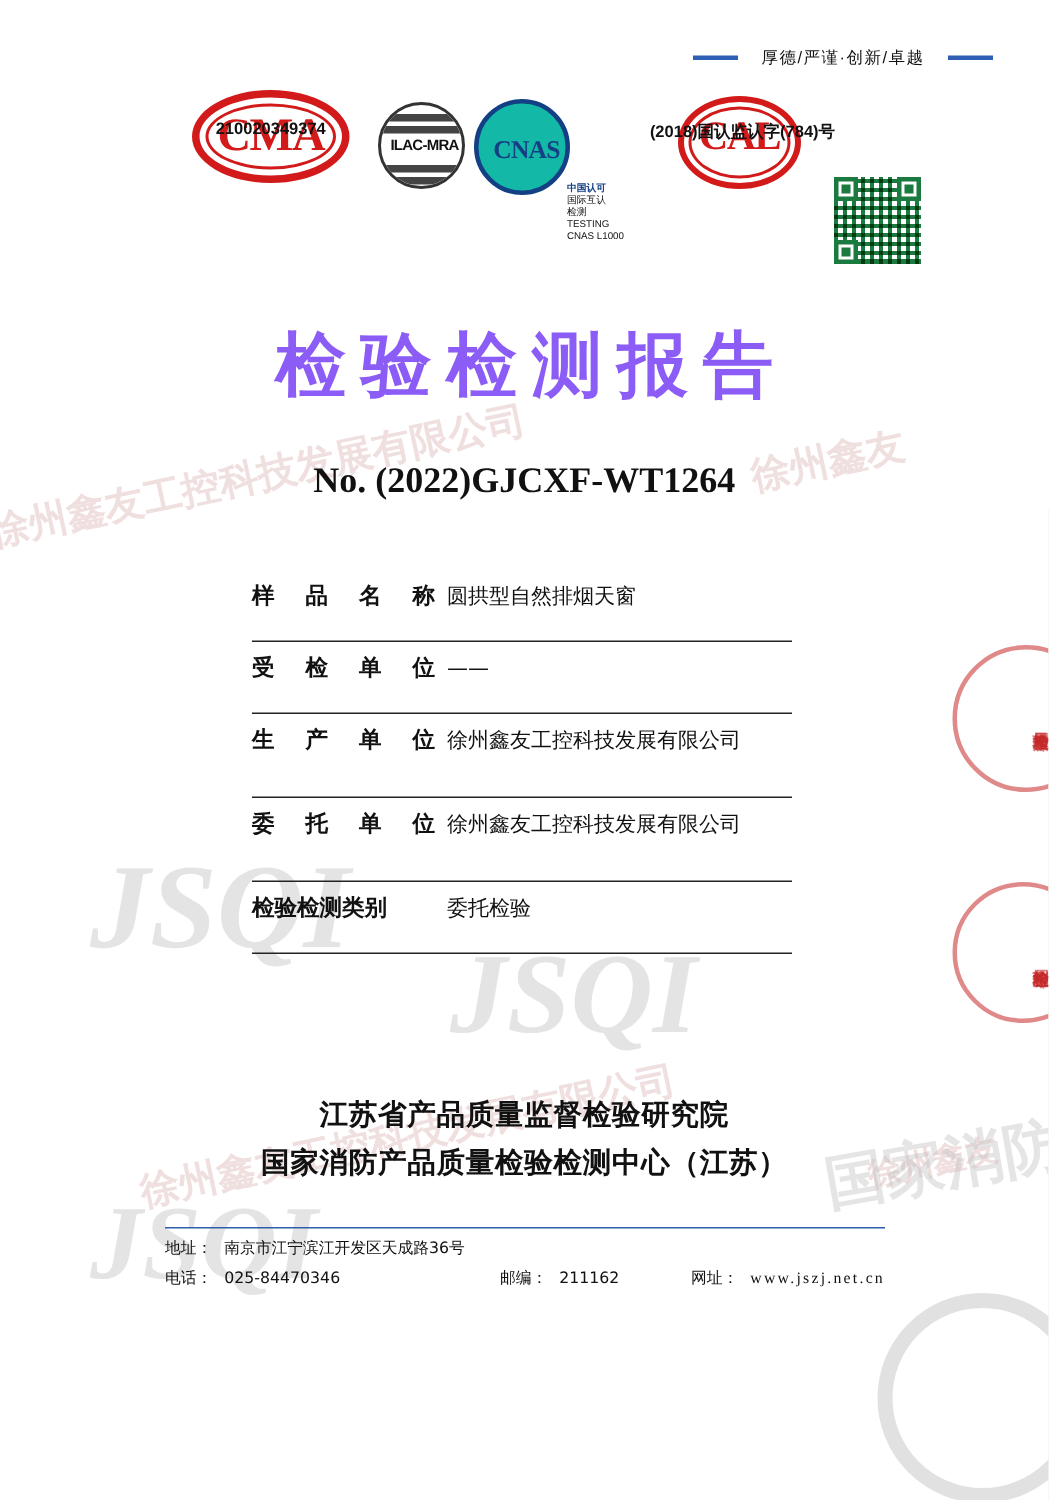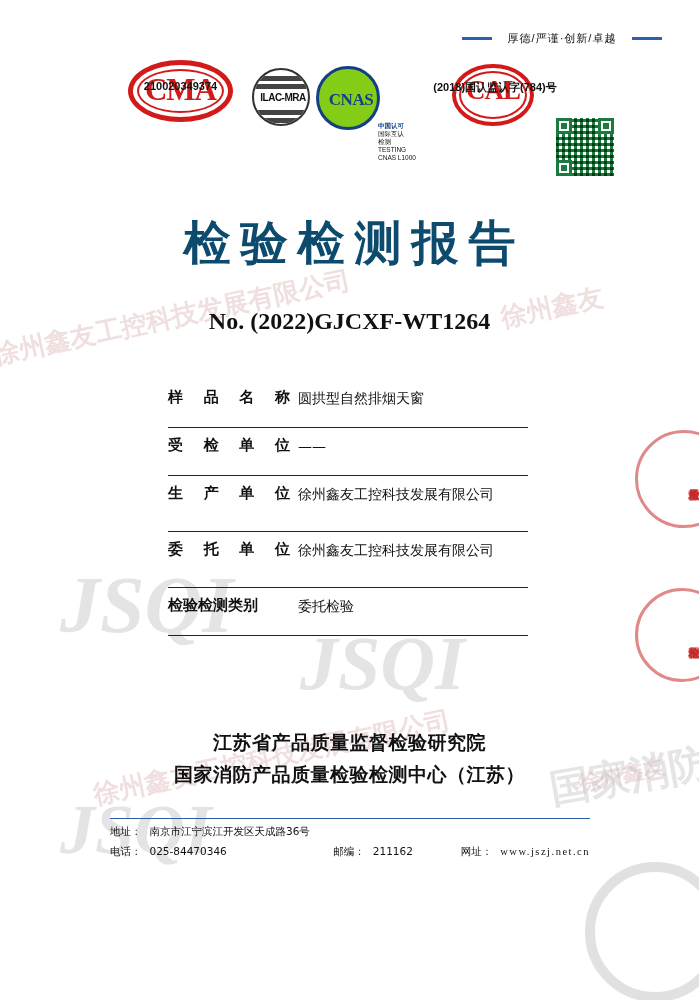--- a/index.html
+++ b/index.html
@@ -143,21 +143,21 @@
     font-family: "Liberation Sans", sans-serif;
     letter-spacing: -0.5px;
   }
 
   .cnas-wrap { left: 316px; width: 68px; top: 6px; }
   .cnas-circ {
     width: 64px; height: 64px;
     border-radius: 50%;
     border: 3px solid #133f84;
     box-sizing: border-box;
-    background: #84cc16;
+    background: #14b8a6;
     position: relative;
   }
   .cnas-text {
     position: absolute;
     top: 21px; left: 0; width: 64px;
     text-align: center;
     font-size: 17px;
     font-weight: bold;
     color: #133f84;
     font-family: "Liberation Serif", serif;
@@ -235,21 +235,21 @@
   .title {
     position: absolute;
     top: 212px;
     left: 0;
     width: 699px;
     text-align: center;
     font-family: "DejaVu Sans", sans-serif;
     font-weight: bold;
     font-size: 47px;
     letter-spacing: 10px;
-    color: #0c4a6e;
+    color: #8b5cf6;
     text-indent: 10px;
   }
   .report-no {
     position: absolute;
     top: 308px;
     left: 0;
     width: 699px;
     text-align: center;
     font-family: "Liberation Serif", serif;
     font-weight: bold;

